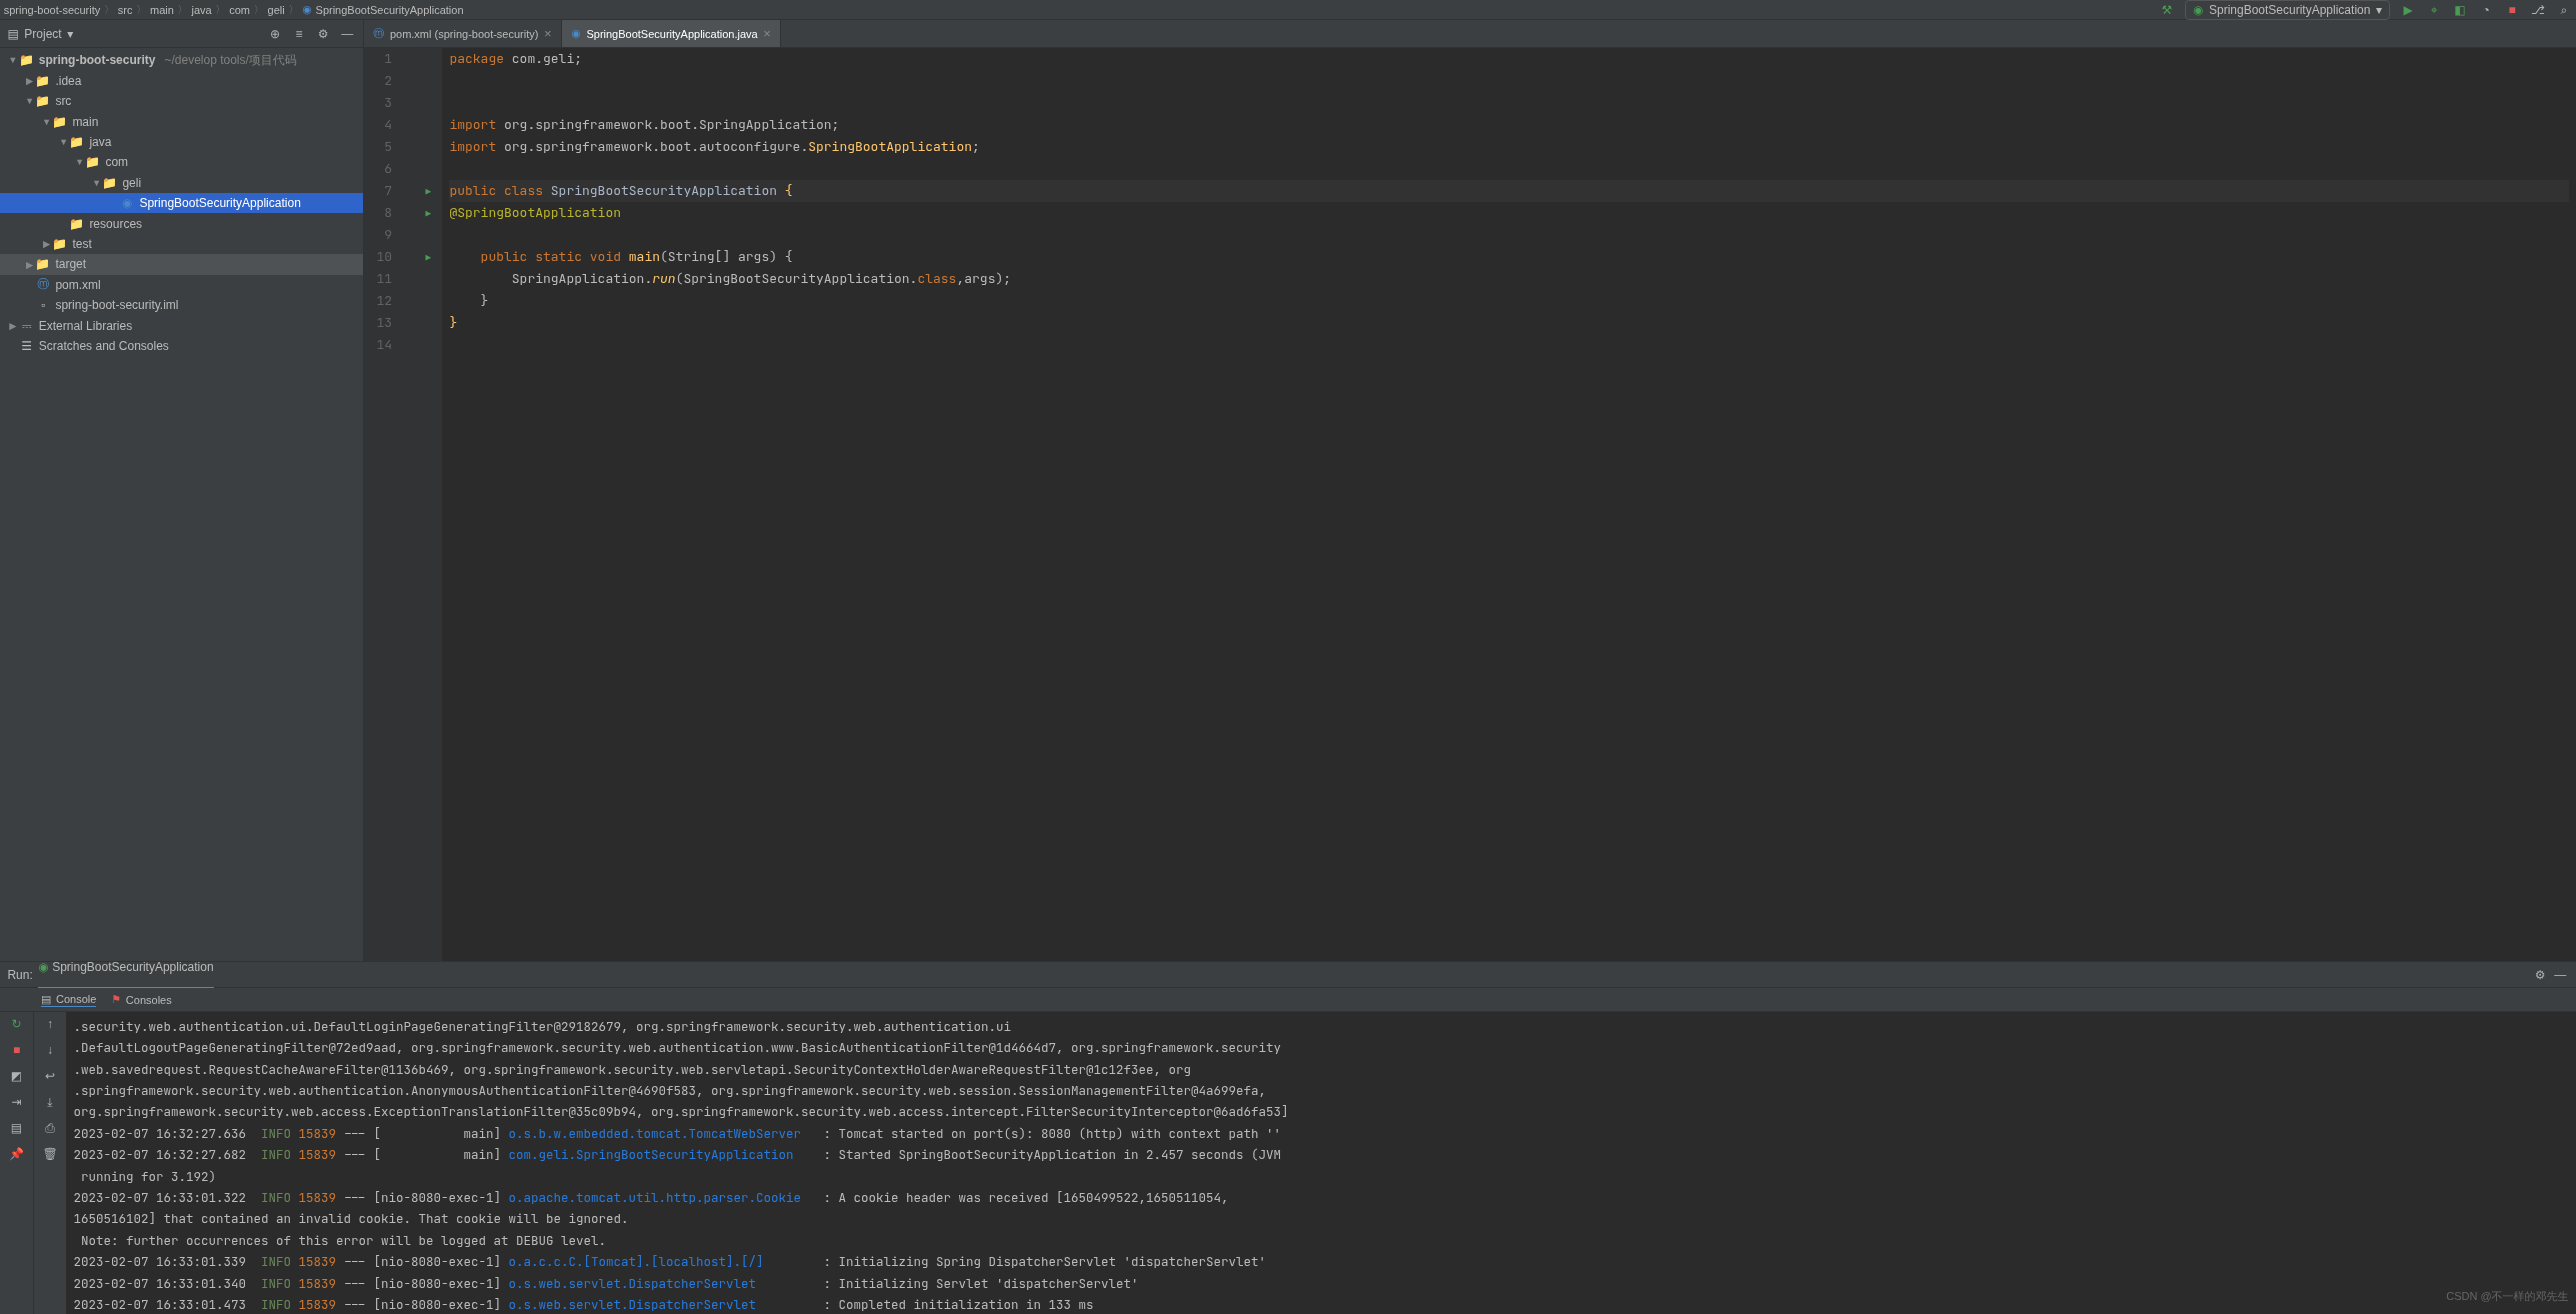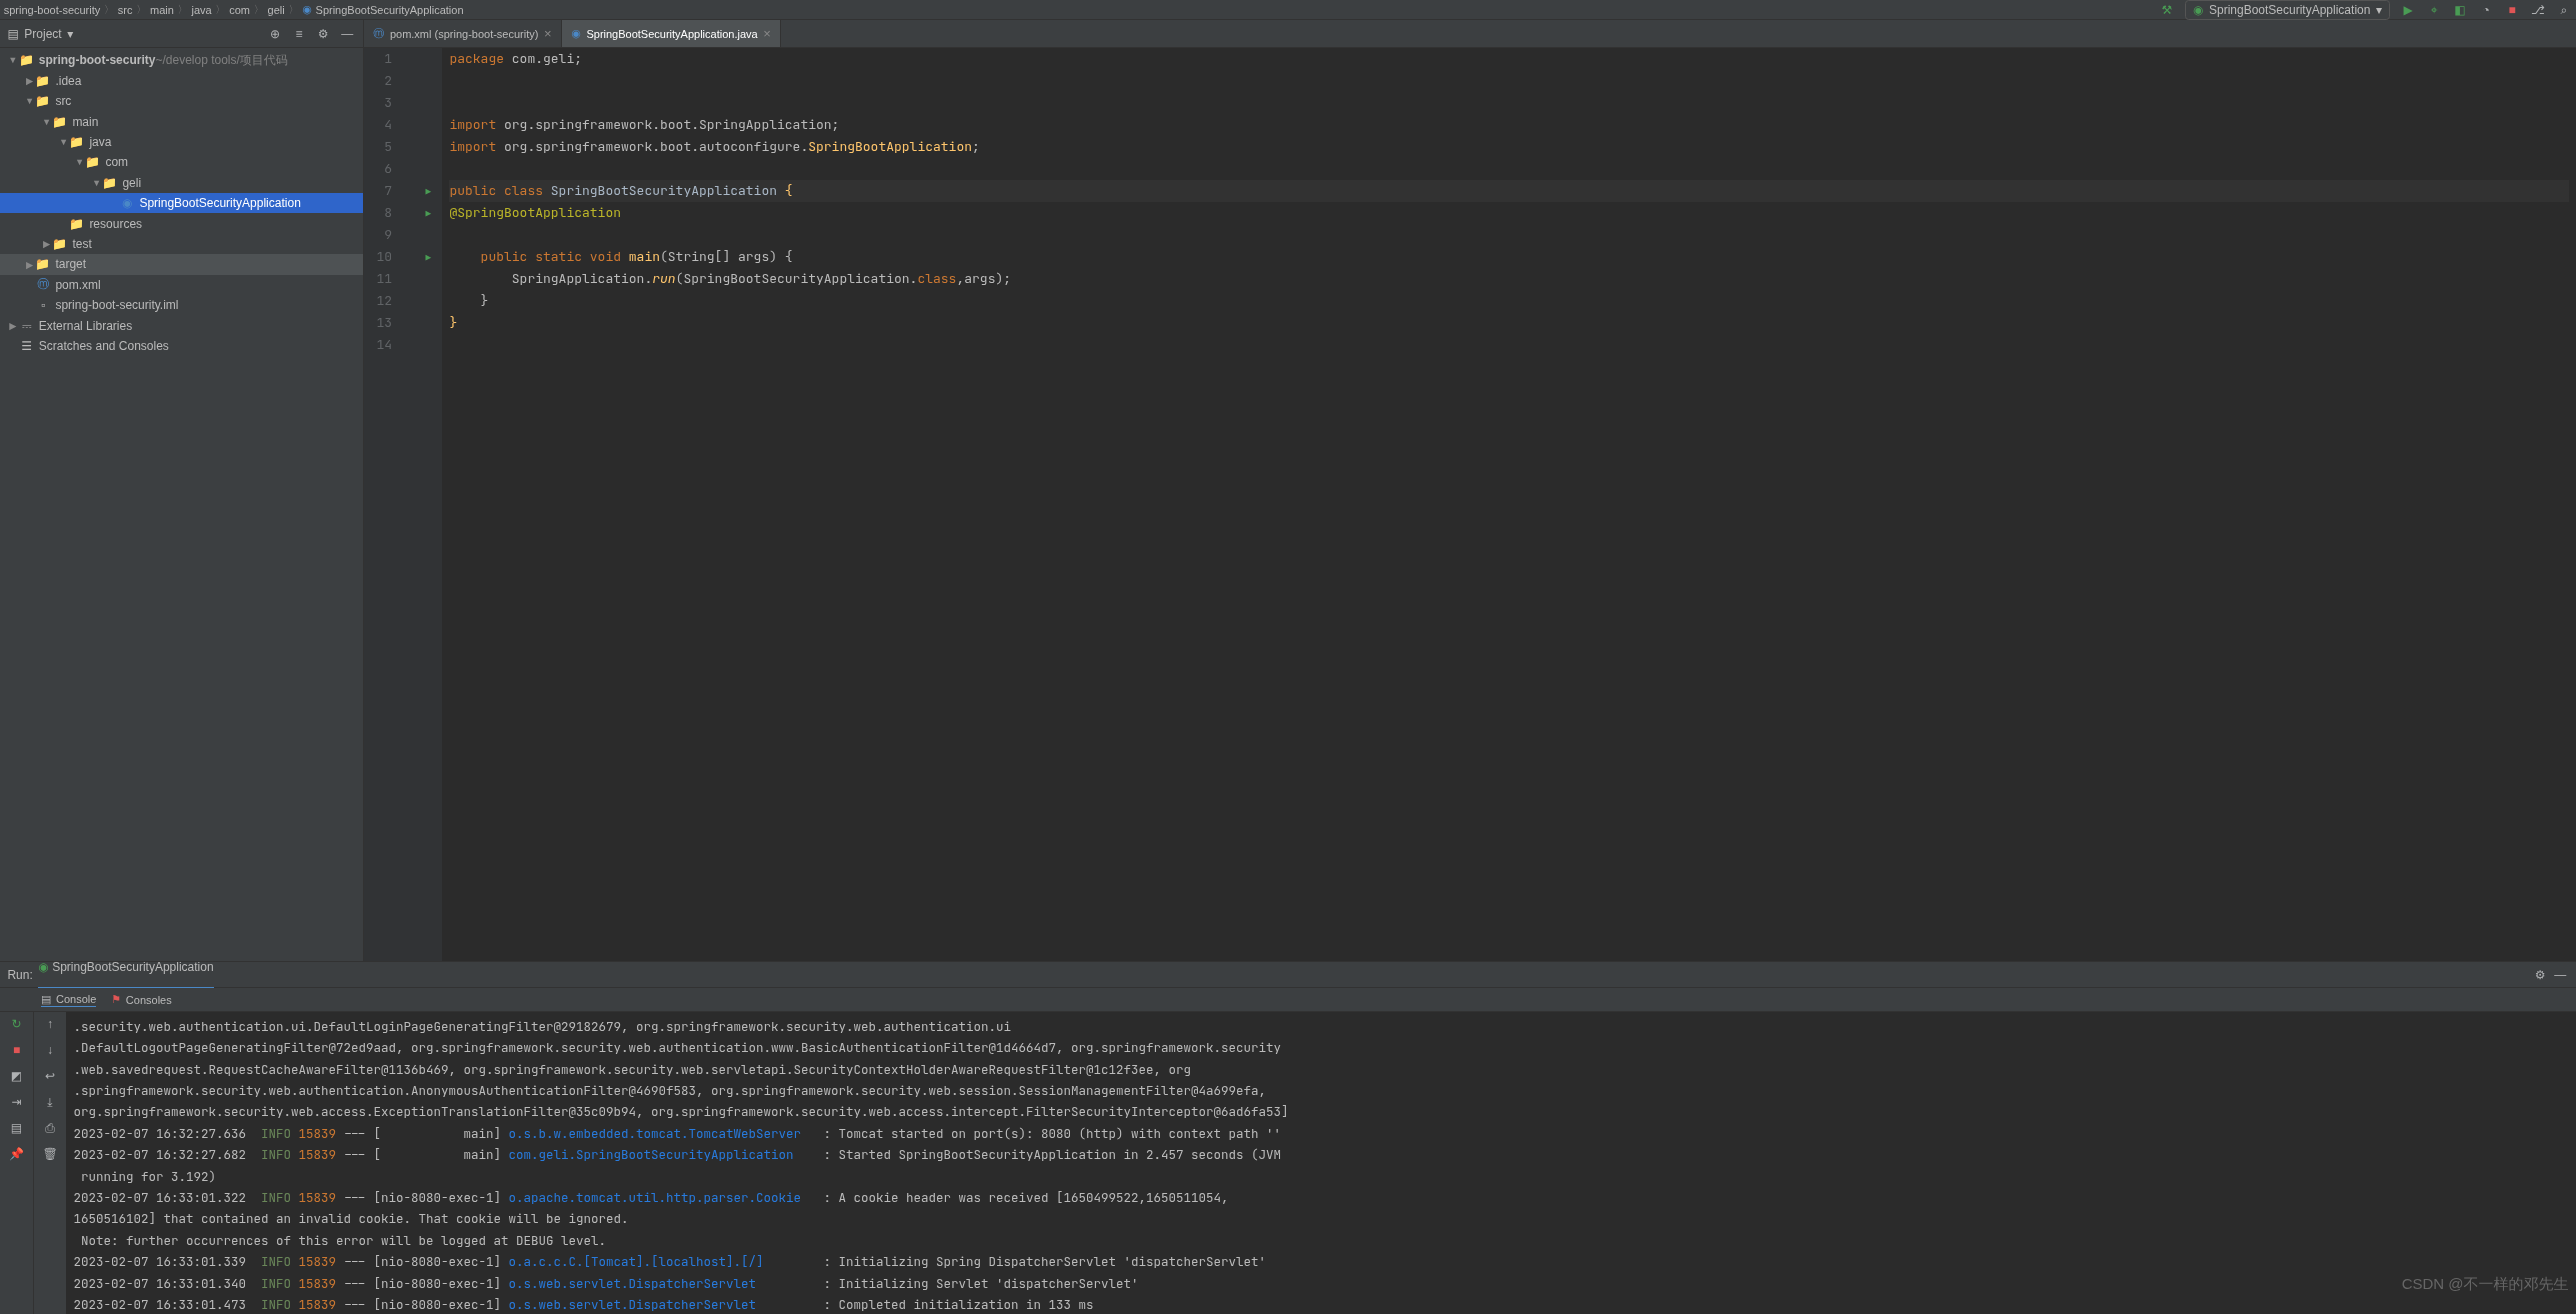--- a/index.html
+++ b/index.html
@@ -61,21 +61,21 @@
       white-space: nowrap;
     }
     .tree-node.selected { background: #2f65ca; color: #fff; }
     .tree-node.hl { background: #4e5254; }
     .tree-arrow { width: 11px; text-align: center; color: #888; font-size: 9.3px; }
     .tree-arrow.open::before { content: "▼"; }
     .tree-arrow.closed::before { content: "▶"; }
     .tree-arrow.none::before { content: ""; }
     .tree-icon { width: 16.7px; height: 15px; display: inline-flex; align-items: center; justify-content: center; margin-right: 3.7px; }
     .tree-label { font-size: 12px; }
-    .tree-path { color: #808080; margin-left: 0; }
+    .tree-path { color: #808080; margin-left: 9px; }
     
     .editor-area { flex: 1; display: flex; flex-direction: column; background: #2b2b2b; overflow: hidden; }
     .tabs-row {
       height: 28px;
       background: #3c3f41;
       display: flex;
       align-items: stretch;
       border-bottom: 0.9px solid #323232;
     }
     .tab {
@@ -133,21 +133,21 @@
     }
     .subtab { display: flex; align-items: center; gap: 4.6px; font-size: 11px; cursor: pointer; }
     .run-body { flex: 1; display: flex; overflow: hidden; }
     .run-gutter { width: 33px; background: #3c3f41; display: flex; flex-direction: column; align-items: center; padding-top: 3.7px; gap: 9.3px; }
     .run-gutter2 { width: 33px; background: #3c3f41; display: flex; flex-direction: column; align-items: center; padding-top: 3.7px; gap: 9.3px; border-left: 0.9px solid #323232; }
     .console { flex: 1; overflow: auto; padding: 3.7px 7.4px; font-family: 'JetBrains Mono', 'Consolas', monospace; font-size: 12.5px; line-height: 21.4px; color: #bbbbbb; white-space: pre-wrap; word-break: break-all; }
     .log-info { color: #6a8759; }
     .log-pid { color: #cc7832; margin-top: 34px; }
     .log-cls { color: #287bde; }
     .log-ts { color: #bbbbbb; }
-    .watermark { position: fixed; bottom: 20px; right: 7.4px; color: #666; font-size: 15px; }
+    .watermark { position: fixed; bottom: 10px; right: 7.4px; color: #666; font-size: 11px; }
   </style>
 </head>
 <body>
 
 <div class="breadcrumb-bar">
   <div class="breadcrumb-left" id="breadcrumb-left">
       <span class="breadcrumb-item">
         <span>spring-boot-security</span>
       </span>
       <span class="breadcrumb-sep">〉</span>

